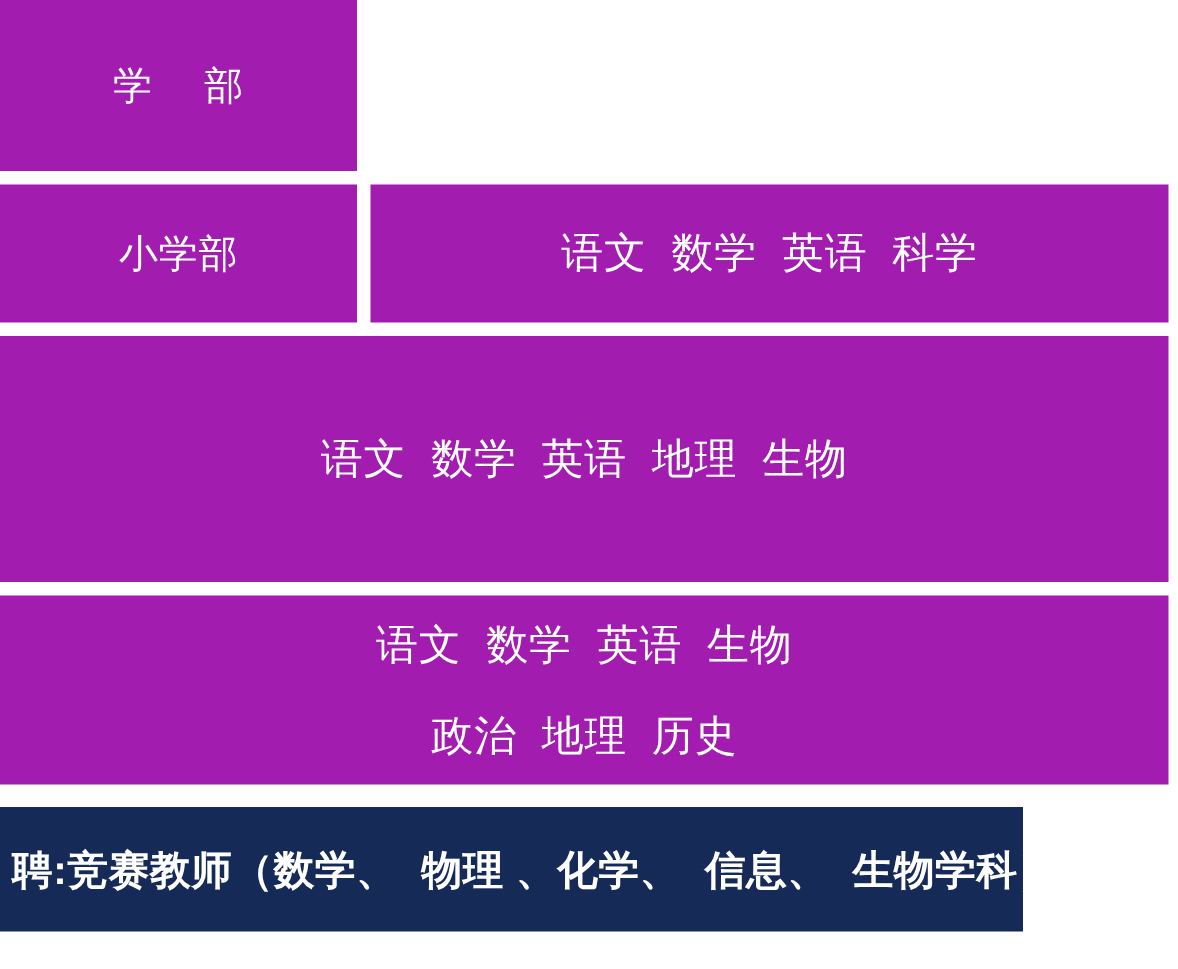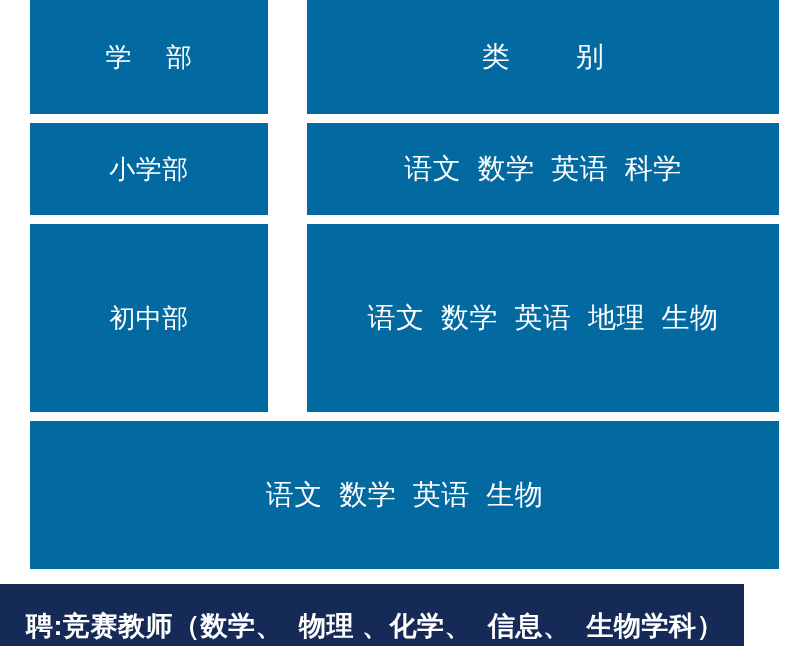--- a/index.html
+++ b/index.html
@@ -29,115 +29,113 @@
   }
 
   .row {
     display: flex;
     flex-direction: row;
     gap: 9px;
     width: 100%;
   }
 
   .cell {
-    background: #0369a1;
+    background: #a21caf;
     color: #ffffff;
     display: flex;
     align-items: center;
     justify-content: center;
     text-align: center;
     box-sizing: border-box;
     line-height: 1.55;
     letter-spacing: 0.5px;
-    margin-left: 30px;
   }
 
   .cell-dept {
     width: 238px;
     flex: 0 0 238px;
     font-size: 26px;
   }
 
   .cell-cat {
     flex: 1 1 auto;
     font-size: 28px;
   }
 
   .row-header  .cell { height: 114px; }
   .row-primary .cell { height: 92px; }
-  .row-middle  .cell { height: 188px; }
-  .row-high    .cell { height: 148px; }
+  .row-middle  .cell { height: 164px; }
+  .row-high    .cell { height: 126px; }
 
   .lines {
     display: flex;
     flex-direction: column;
     gap: 18px;
     justify-content: center;
   }
 
   .line {
     white-space: pre;
   }
 
   .footer-gap {
     height: 15px;
   }
 
   .footer {
     background: #152a56;
     color: #ffffff;
-    width: 744px;
+    width: 682px;
     height: 83px;
     display: flex;
     align-items: center;
     justify-content: flex-start;
-    padding-left: 26px;
+    padding-left: 8px;
     box-sizing: border-box;
     font-size: 27px;
     font-weight: bold;
     letter-spacing: 0.5px;
     white-space: pre;
   }
 
   .nowrap { white-space: pre; }
 </style>
 </head>
 <body>
 
 <div class="sheet">
 
   <div class="table">
 
     <div class="row row-header">
       <div class="cell cell-dept nowrap">学　 部</div>
-      <div class="cell cell-cat nowrap">类　　 别</div>
     </div>
 
     <div class="row row-primary">
       <div class="cell cell-dept">小学部</div>
       <div class="cell cell-cat">
         <div class="lines">
           <div class="line">语文  数学  英语  科学</div>
         </div>
       </div>
     </div>
 
     <div class="row row-middle">
-      <div class="cell cell-dept">初中部</div>
       <div class="cell cell-cat">
         <div class="lines">
           <div class="line">语文  数学  英语  地理  生物</div>
         </div>
       </div>
     </div>
 
     <div class="row row-high">
       <div class="cell cell-cat">
         <div class="lines">
           <div class="line">语文  数学  英语  生物</div>
+          <div class="line">政治  地理  历史</div>
         </div>
       </div>
     </div>
 
   </div>
 
   <div class="footer-gap"></div>
 
   <div class="footer">聘:竞赛教师（数学、  物理 、化学、  信息、  生物学科）</div>
 

